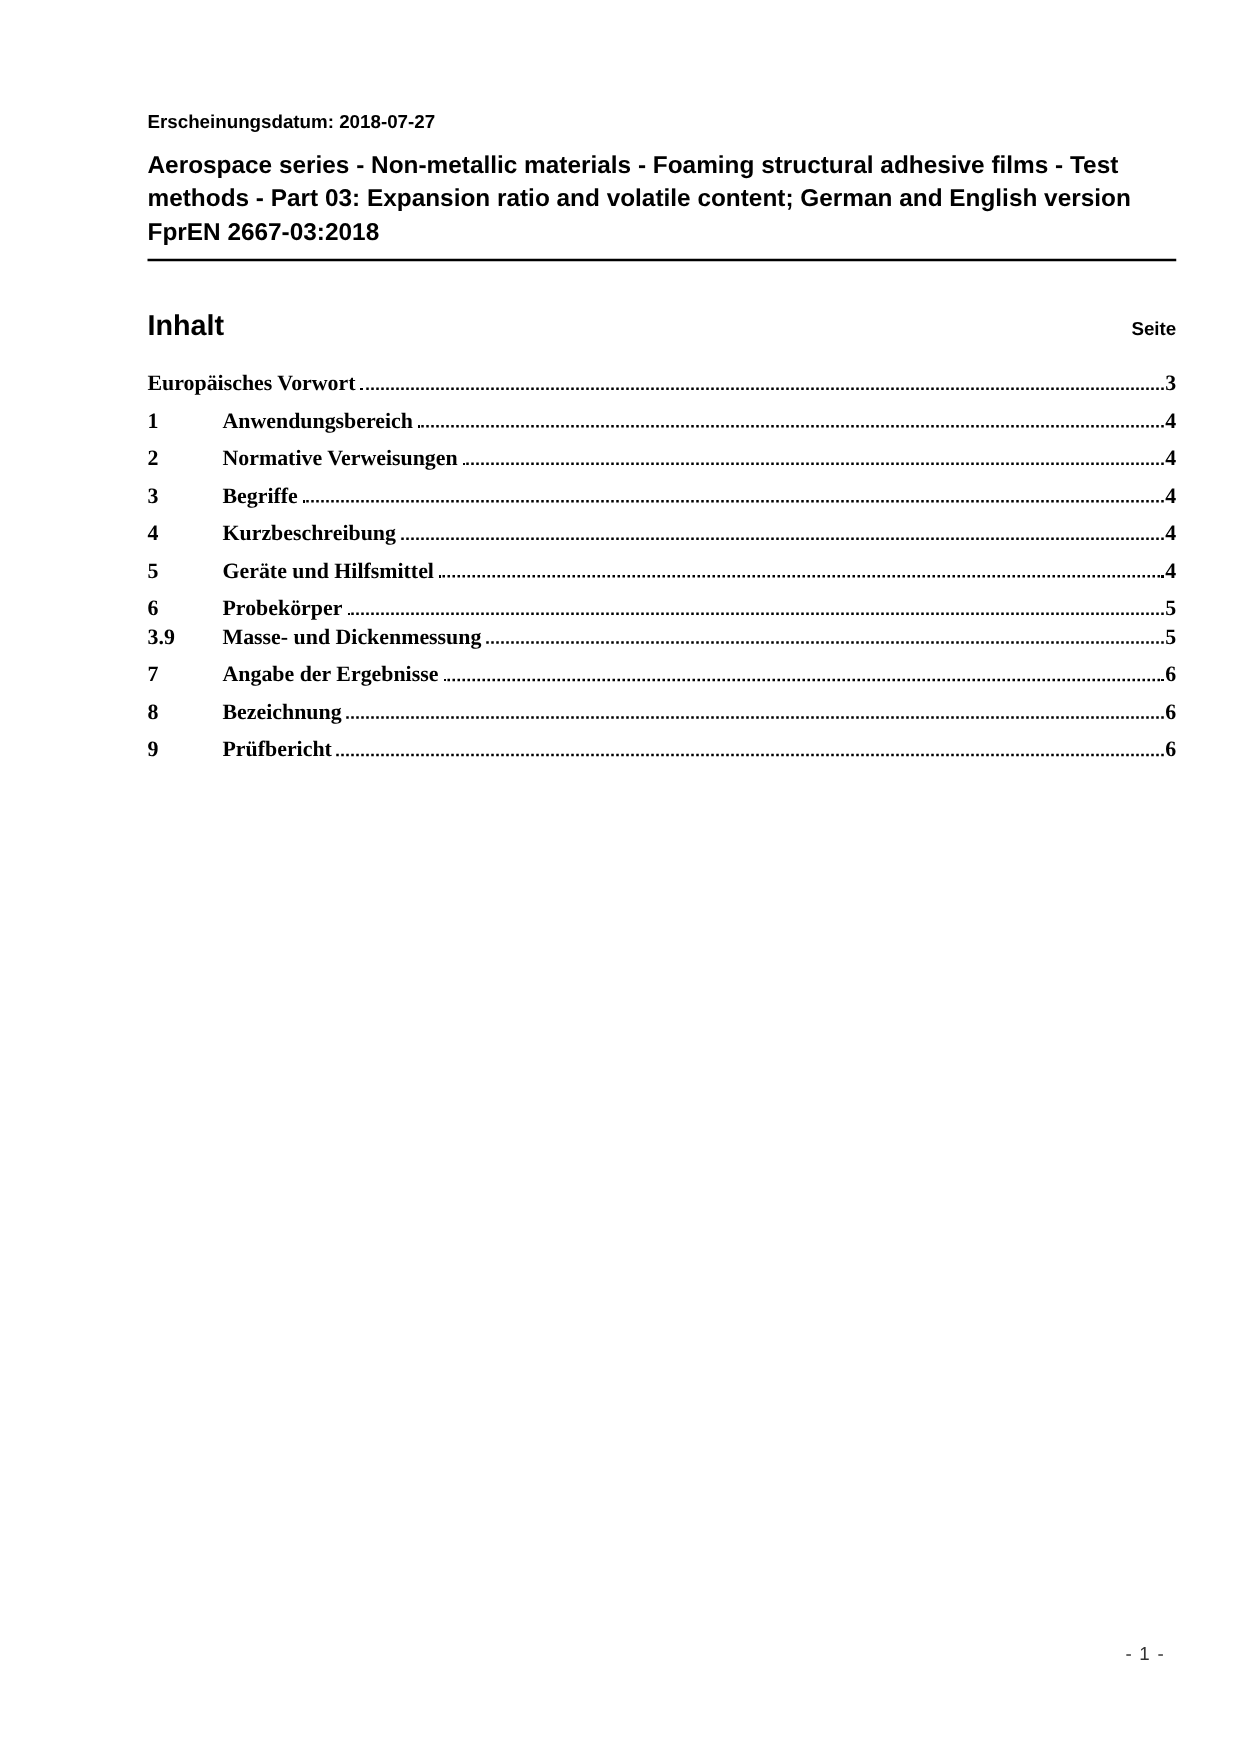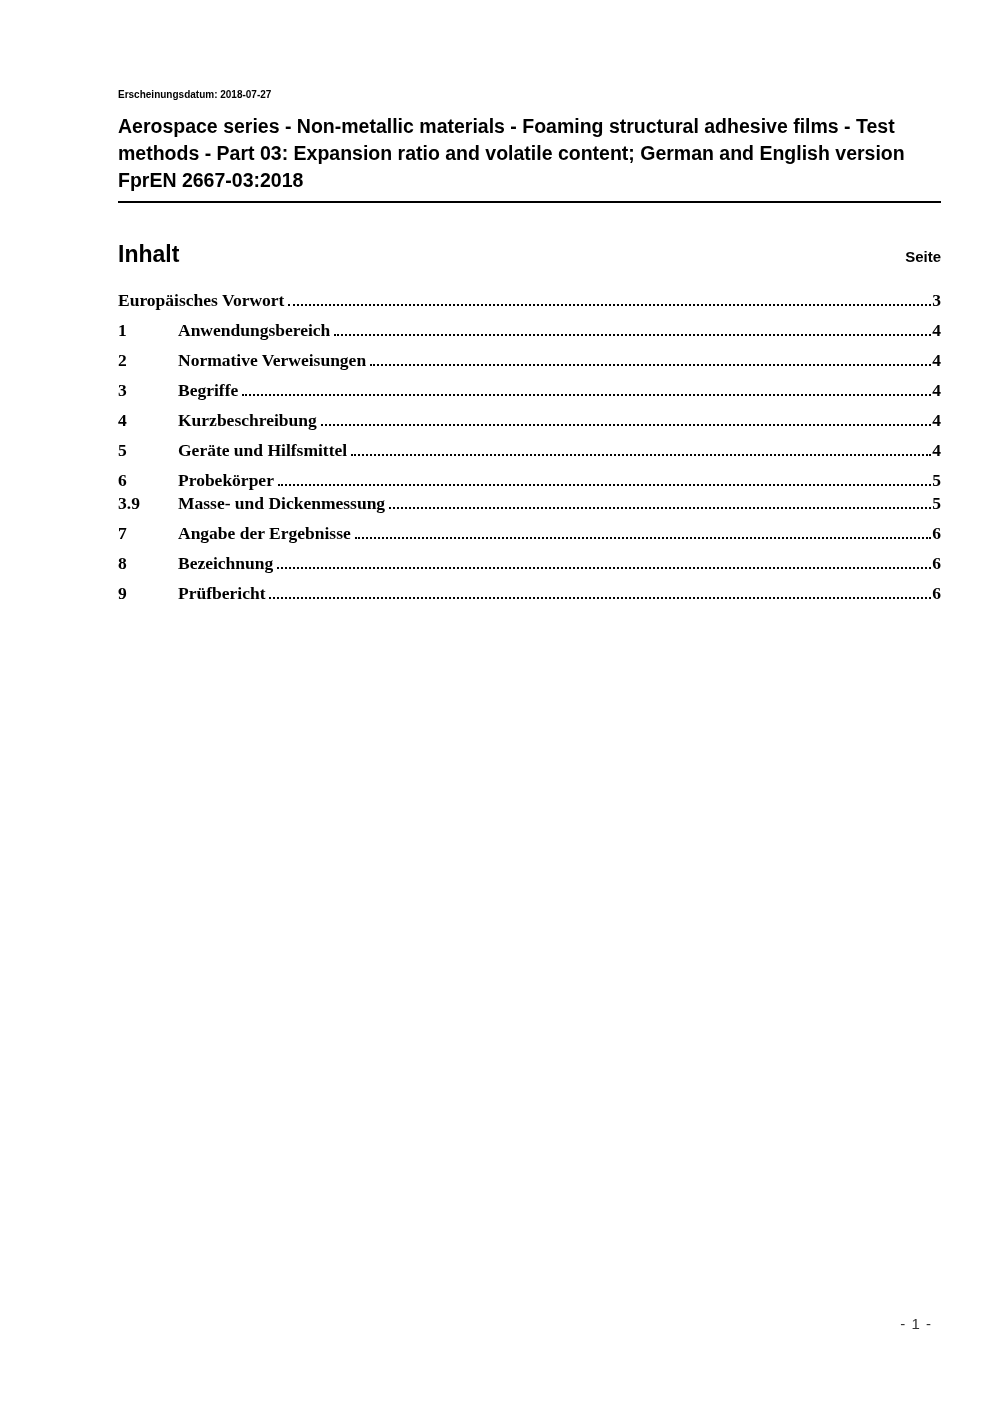--- a/index.html
+++ b/index.html
@@ -21,21 +21,21 @@
     top: 86px;
     width: 823px;
   }
   .doc-number {
     font-size: 27px;
     font-weight: bold;
     line-height: 30px;
     margin: 0;
   }
   .pub-date {
-    font-size: 10px;
+    font-size: 15px;
     font-weight: bold;
     margin-top: 3px;
   }
   .title-block {
     font-size: 19.5px;
     font-weight: bold;
     line-height: 27px;
   }
   .title-de { margin-top: 22px; }
   .title-en { margin-top: 13px; }

